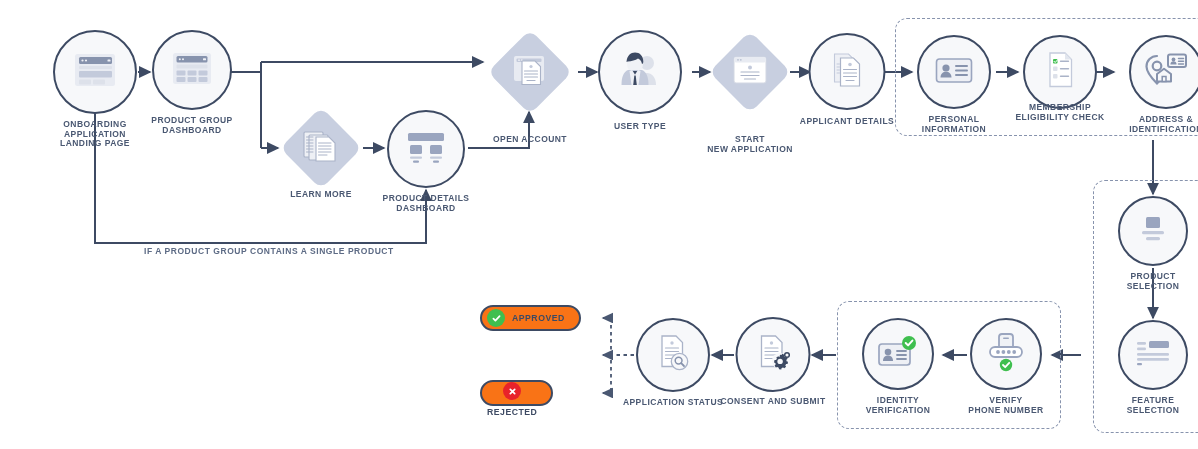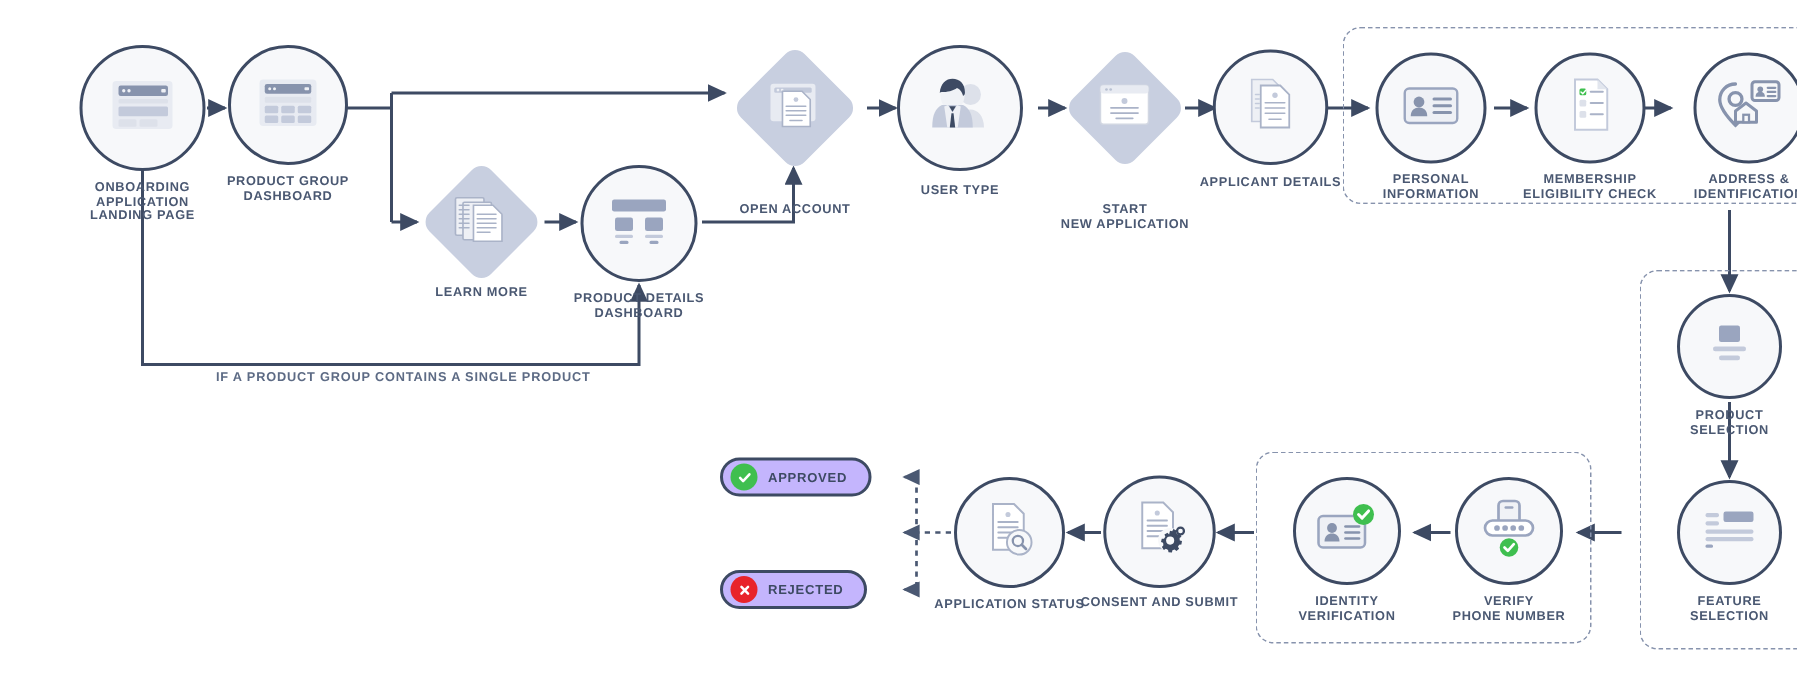--- a/index.html
+++ b/index.html
@@ -62,21 +62,21 @@
     border:1.6px dashed #8793ad;
     border-radius:12px;
     box-sizing:border-box;
   }
   .pill{
     position:absolute;
     height:26px;
     box-sizing:border-box;
     border:2px solid #3d4a63;
     border-radius:15px;
-    background:#c4b5fd;
+    background:#f97316;
     display:flex;
     align-items:center;
     gap:7px;
     padding:0 14px 0 5px;
   }
   .pill .dot{
     width:18px;height:18px;border-radius:50%;
     display:flex;align-items:center;justify-content:center;
     flex:0 0 auto;
   }
@@ -377,21 +377,21 @@
           <rect x="12" y="17.5" width="4.5" height="4.5" rx="1" fill="#dde1ea"></rect>
           <rect x="12" y="25" width="4.5" height="4.5" rx="1" fill="#dde1ea"></rect>
           <g stroke="#aab3c8" stroke-width="1.4" stroke-linecap="round">
             <line x1="19.5" y1="12.2" x2="27.5" y2="12.2"></line>
             <line x1="19.5" y1="19.7" x2="27.5" y2="19.7"></line>
             <line x1="19.5" y1="27.2" x2="27.5" y2="27.2"></line>
           </g>
         </svg>
       </span>
     </div>
-    <div class="label" style="top:80px;width:130px;">MEMBERSHIP
+    <div class="label" style="top:68px;width:130px;">MEMBERSHIP
 ELIGIBILITY CHECK</div>
   </div>
 
   <div class="node" style="left:1126px;top:35px;">
     <div class="shape circle" style="width:74px;height:74px;">
       <span class="glyph">
         <svg width="46" height="40" viewBox="0 0 46 40">
           <path d="M14,6 c-6,0 -10.5,4.6 -10.5,10.5 c0,6.5 7,13.5 10.5,17 c1.2,-1.2 3,-3 4.7,-5.1" fill="none" stroke="#8793ad" stroke-width="2.2" stroke-linecap="round"></path>
           <circle cx="14" cy="16" r="4.3" fill="none" stroke="#8793ad" stroke-width="2.2"></circle>
           <path d="M14,31.5 v-7.5 l7,-5.3 l7,5.3 v7.5 z" fill="#f7f8fa" stroke="#8793ad" stroke-width="2" stroke-linejoin="round"></path>
@@ -529,21 +529,21 @@
   <div class="pill" style="left:440px;top:305px;">
     <span class="dot" style="background:#3fbf4f;">
       <svg width="11" height="11" viewBox="0 0 11 11">
           <path d="M2.4,5.6 L4.4,7.7 L8.6,3.2" stroke="#ffffff" stroke-width="1.7" fill="none" stroke-linecap="round" stroke-linejoin="round"></path>
         </svg>
     </span>
     <span class="ptext">APPROVED</span>
   </div>
 
 
-  <div class="pill" style="left:440px;top:380px;">
+  <div class="pill" style="left:440px;top:380px;flex-direction:column;">
     <span class="dot" style="background:#e8232a;">
       <svg width="11" height="11" viewBox="0 0 11 11">
         <line x1="3.3" y1="3.3" x2="7.7" y2="7.7" stroke="#ffffff" stroke-width="1.7" stroke-linecap="round"></line>
         <line x1="7.7" y1="3.3" x2="3.3" y2="7.7" stroke="#ffffff" stroke-width="1.7" stroke-linecap="round"></line>
       </svg>
     </span>
     <span class="ptext">REJECTED</span>
   </div>
 
   <div class="note" style="left:104px;top:246px;">IF A PRODUCT GROUP CONTAINS A SINGLE PRODUCT</div>

